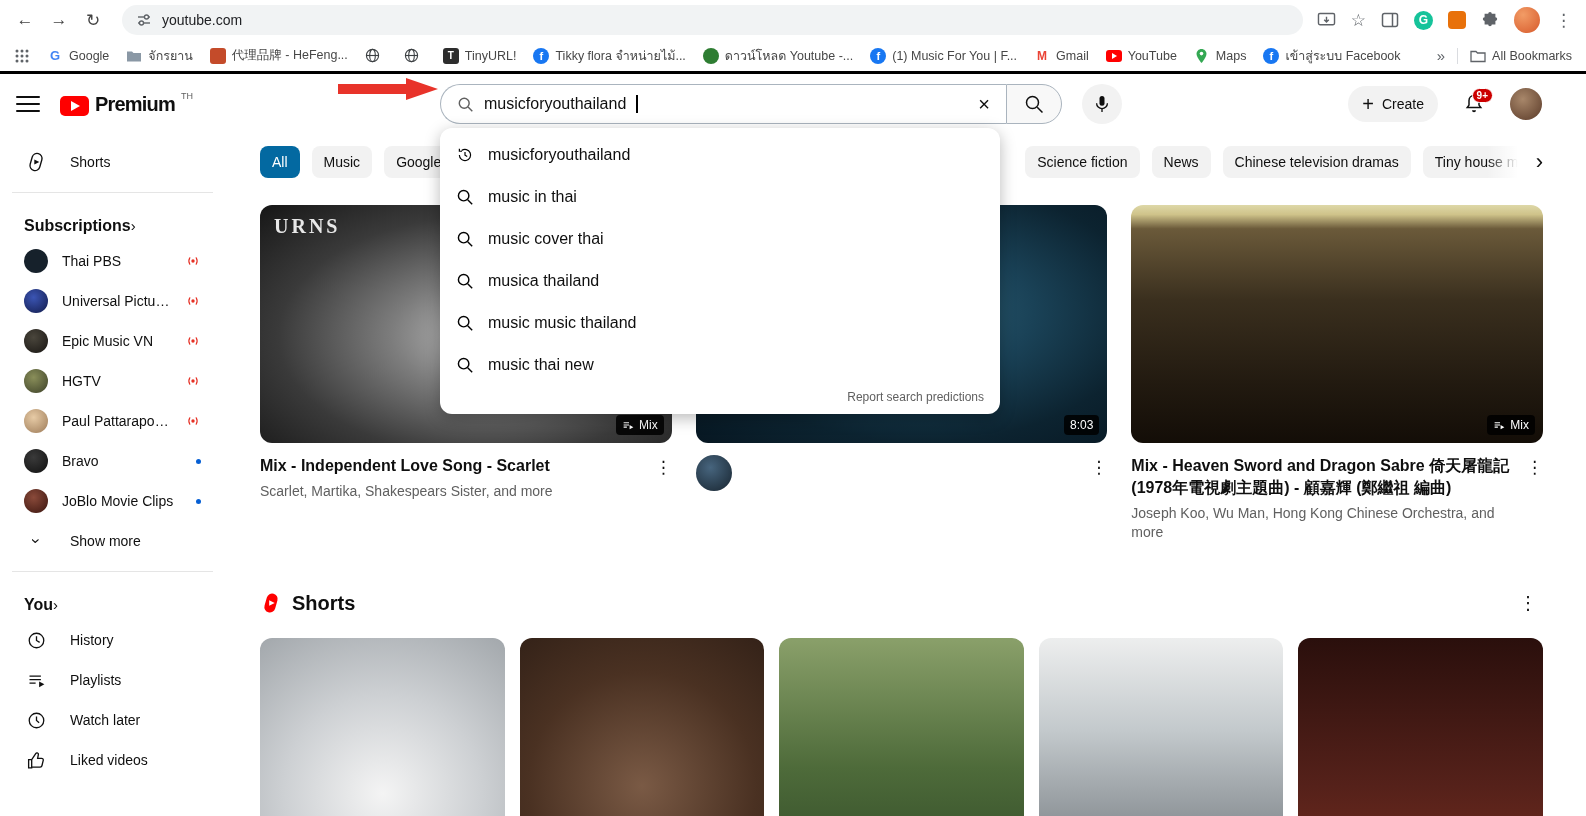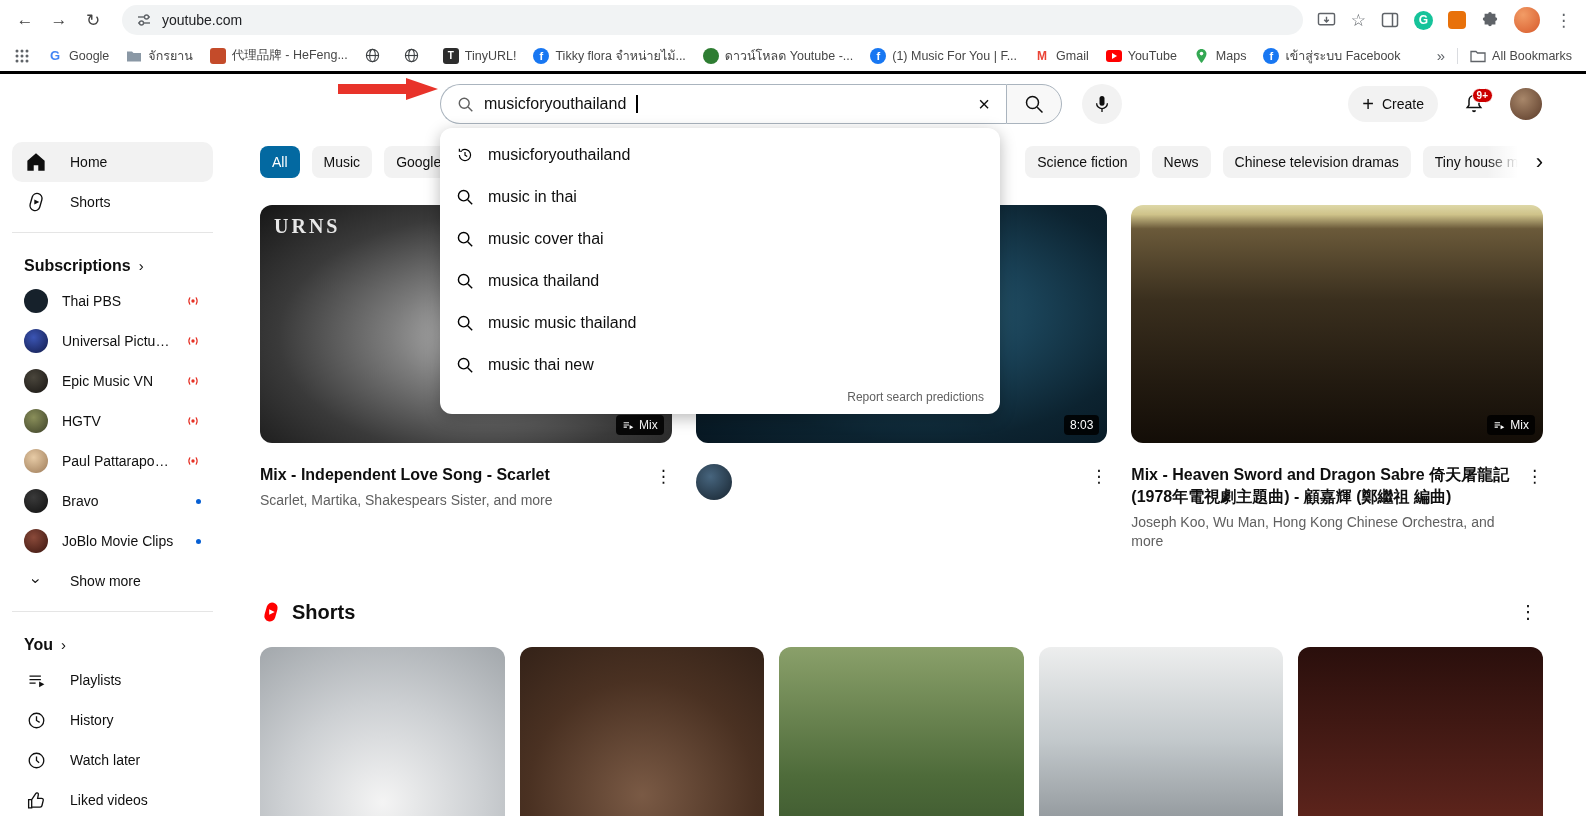--- a/index.html
+++ b/index.html
@@ -67,40 +67,40 @@
   .yt-body{display:flex;height:682px;overflow:hidden}
   .sidebar{width:225px;flex:none;padding:8px 12px 0;overflow:hidden}
   .srow{display:flex;align-items:center;gap:22px;height:40px;border-radius:10px;padding:0 12px;font-size:14px;cursor:pointer}
   .srow.active{background:#f2f2f2}
   .srow .sic{width:24px;display:flex;justify-content:center;flex:none}
   .srow.sub{gap:14px}
   .ch-av{width:24px;height:24px;border-radius:50%;flex:none}
   .slabel{white-space:nowrap;overflow:hidden;text-overflow:ellipsis}
   .sbadge{margin-left:auto;flex:none;display:flex;align-items:center}
   .dot{width:5px;height:5px;border-radius:50%;background:#065fd4}
-  .ssec{padding:14px 12px 6px;font-size:16px;font-weight:600;display:flex;align-items:baseline;gap:8px;cursor:pointer}
+  .ssec{padding:14px 12px 6px;font-size:16px;font-weight:600;display:flex;align-items:baseline;cursor:pointer}
   .ssec .chev{font-size:15px;font-weight:400}
   .sdiv{border:none;border-top:1px solid #e5e5e5;margin:10px 0}
   .rot90{display:inline-block;transform:rotate(90deg);font-size:16px}
 
   .main{flex:1;padding:0 43px 0 35px;min-width:0}
   .chips{display:flex;gap:12px;padding-top:12px;position:relative;overflow:hidden}
   .chip{height:32px;padding:0 12px;border-radius:8px;background:#f2f2f2;font-size:14px;font-weight:500;display:flex;align-items:center;white-space:nowrap;flex:none;cursor:pointer}
   .chip.sel{background:#0369a1;color:#fff}
   .chip-spacer{flex:none;width:548px}
   .chips-fade{position:absolute;right:0;top:12px;height:32px;width:56px;background:linear-gradient(90deg,rgba(255,255,255,0),#fff 55%);display:flex;align-items:center;justify-content:flex-end;font-size:22px;cursor:pointer}
 
   .vgrid{display:grid;grid-template-columns:repeat(3,1fr);gap:24px;margin-top:27px}
   .thumb{height:238px;border-radius:12px;position:relative;overflow:hidden;cursor:pointer}
   .t1{background:radial-gradient(ellipse at 55% 55%,#bdbdbd 0%,#7c7c7c 30%,#3a3a3a 65%,#161616 100%)}
   .t2{background:radial-gradient(ellipse at 55% 45%,#2e6076 0%,#1a4257 35%,#0c2330 70%,#071722 100%)}
   .t3{background:linear-gradient(180deg,#ded8a8 0%,#cfc38a 4%,#6b5a3a 10%,#3a2f1e 40%,#221a10 75%,#130d07 100%)}
   .urns{position:absolute;top:10px;left:14px;color:#e8e8e8;font-size:20px;font-weight:bold;letter-spacing:3px;font-family:"Liberation Serif","DejaVu Serif",serif}
   .badge{position:absolute;right:8px;bottom:8px;background:rgba(0,0,0,.85);color:#fff;font-size:12px;font-weight:500;border-radius:4px;padding:3px 6px;display:flex;align-items:center;gap:4px}
-  .vmeta{display:flex;margin-top:21px;position:relative;padding-right:26px;gap:12px}
+  .vmeta{display:flex;margin-top:12px;position:relative;padding-right:26px;gap:12px}
   .vtitle{font-size:16px;font-weight:600;line-height:22px;max-height:44px;overflow:hidden}
   .vsub{font-size:14px;color:#606060;margin-top:5px;line-height:19px}
   .vchan{font-size:14px;color:#606060;margin-top:5px;display:flex;align-items:center;gap:5px}
   .vcheck{width:13px;height:13px;border-radius:50%;background:#909090;color:#fff;font-size:9px;display:inline-flex;align-items:center;justify-content:center}
   .vkebab{position:absolute;right:0;top:2px;font-size:17px;cursor:pointer;color:#0f0f0f}
   .cav{width:36px;height:36px;border-radius:50%;flex:none;background:radial-gradient(circle at 40% 35%,#47657e,#17242f)}
 
   .shead{display:flex;align-items:center;gap:10px;margin-top:48px}
   .stitle{font-size:20px;font-weight:bold}
   .skebab{margin-left:auto;font-size:18px;cursor:pointer;padding-right:6px}
@@ -268,20 +268,32 @@
             <svg width="16" height="14" viewBox="0 0 16 14" fill="none" stroke="#5f6368" stroke-width="1.3">
               <path d="M1 2.5h5l1.5 1.5H15v8.5H1z"></path>
             </svg>
           </span>
         <span class="bm-label">All Bookmarks</span>
       </div>
     </div>
   </div>
 
   <div class="yt-header">
+    <div class="h-left">
+      <div class="burger">
+          <span></span>
+          <span></span>
+          <span></span>
+        </div>
+      <div class="logo">
+        <span class="yt-badge"></span>
+        <span class="logo-text">Premium</span>
+        <span class="logo-sup">TH</span>
+      </div>
+    </div>
     <div class="searchwrap">
       <div class="searchbox">
         <span style="display:flex">
           <svg width="17" height="17" viewBox="0 0 20 20" fill="none" stroke="#606060" stroke-width="1.7">
               <circle cx="8.5" cy="8.5" r="5.8"></circle>
               <line x1="13" y1="13" x2="18" y2="18"></line>
             </svg>
         </span>
         <span class="query">musicforyouthailand</span>
         <span class="caret"></span>
@@ -312,28 +324,20 @@
             <path d="M10 18.2a2 2 0 004 0" fill="#0f0f0f" stroke="none"></path>
           </svg>
         <span class="nbadge">9+</span>
       </div>
       <div class="uav"></div>
     </div>
   </div>
 
   <div class="yt-body">
     <aside class="sidebar">
-      <div class="srow active">
-        <span class="sic">
-            <svg width="22" height="20" viewBox="0 0 24 22" fill="#0f0f0f">
-              <path d="M12 1.5L2.5 9.5V20.5h7v-6h5v6h7V9.5z"></path>
-            </svg>
-          </span>
-        <span>Home</span>
-      </div>
       <div class="srow">
         <span class="sic">
             <svg width="20" height="22" viewBox="0 0 24 26">
               <rect x="6" y="2.5" width="12" height="21" rx="6" transform="rotate(16 12 13)" fill="none" stroke="#0f0f0f" stroke-width="1.6"></rect>
               <polygon points="10,10 16,13 10,16" fill="#0f0f0f"></polygon>
             </svg>
           </span>
         <span>Shorts</span>
       </div>
       <hr class="sdiv">
@@ -411,35 +415,35 @@
           </span>
         <span>Show more</span>
       </div>
       <hr class="sdiv">
       <div class="ssec">
         <span>You</span>
         <span class="chev">›</span>
       </div>
       <div class="srow">
         <span class="sic">
+            <svg width="21" height="21" viewBox="0 0 24 24" fill="none" stroke="#0f0f0f" stroke-width="1.5">
+              <circle cx="12" cy="12" r="8.3"></circle>
+              <path d="M12 7.2V12l3.6 2.2"></path>
+            </svg>
+          </span>
+        <span>History</span>
+      </div>
+      <div class="srow">
+        <span class="sic">
             <svg width="21" height="21" viewBox="0 0 24 24">
               <path d="M4 7h13M4 11h13M4 15h7" stroke="#0f0f0f" stroke-width="1.6" fill="none"></path>
               <path d="M15 13l6 3.4-6 3.4z" fill="#0f0f0f"></path>
             </svg>
           </span>
         <span>Playlists</span>
-      </div>
-      <div class="srow">
-        <span class="sic">
-            <svg width="21" height="21" viewBox="0 0 24 24" fill="none" stroke="#0f0f0f" stroke-width="1.5">
-              <circle cx="12" cy="12" r="8.3"></circle>
-              <path d="M12 7.2V12l3.6 2.2"></path>
-            </svg>
-          </span>
-        <span>History</span>
       </div>
       <div class="srow">
         <span class="sic">
             <svg width="21" height="21" viewBox="0 0 24 24" fill="none" stroke="#0f0f0f" stroke-width="1.5">
               <circle cx="12" cy="12" r="8.3"></circle>
               <path d="M12 7.5V12l3 2.5"></path>
             </svg>
           </span>
         <span>Watch later</span>
       </div>

